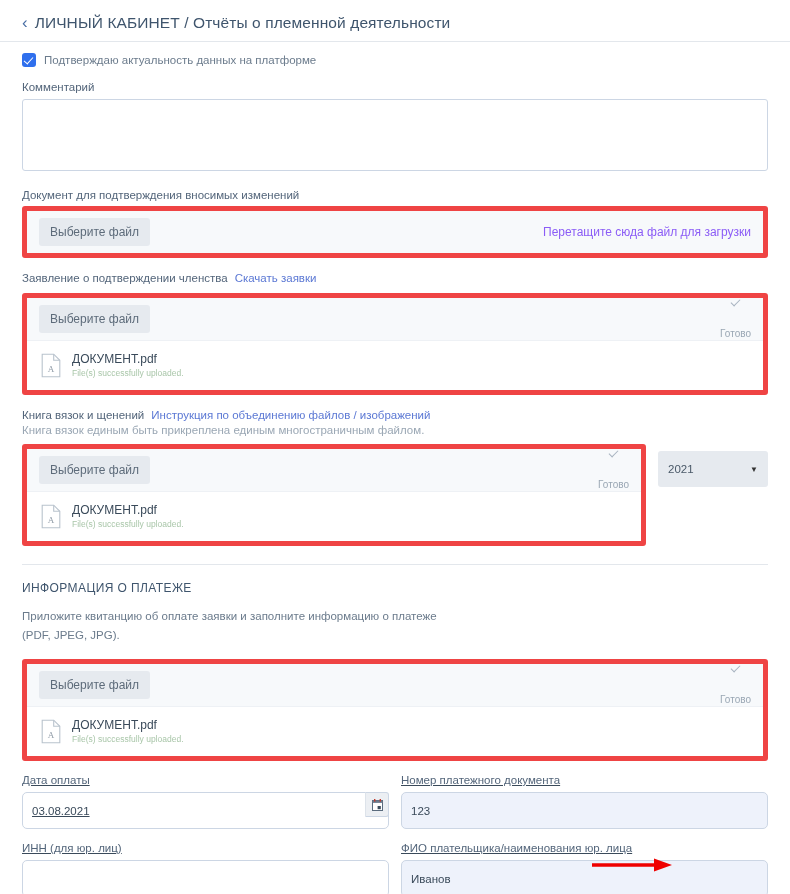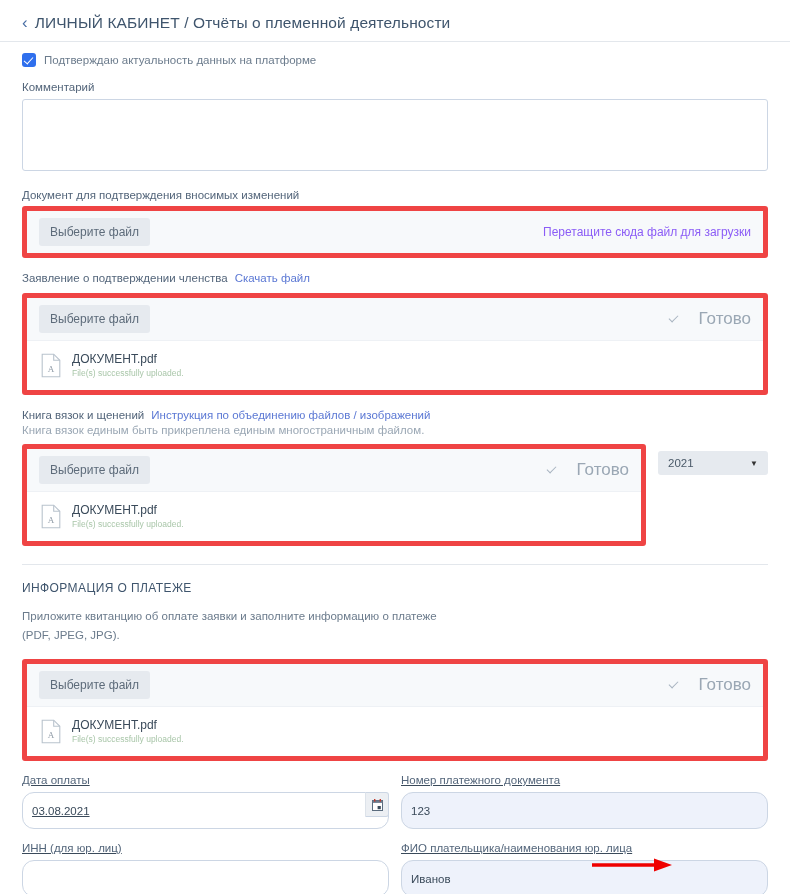--- a/index.html
+++ b/index.html
@@ -64,49 +64,49 @@
     height: 42px; background: #f7f9fb; display: flex; align-items: center;
     padding: 0 12px; gap: 12px; border-bottom: 1px solid transparent;
   }
   .upbar.solo { border-bottom: none; }
   .choose {
     background: #e6eaef; color: #5d6b7a; font-size: 12px;
     padding: 7px 11px; border-radius: 3px; border: none; cursor: pointer;
     font-family: "Liberation Sans", sans-serif; white-space: nowrap;
   }
   .drophint { margin-left: auto; font-size: 12px; color: #8b5cf6; }
-  .ready { margin-left: auto; font-size: 17px; color: #9aa7b4; display: flex; align-items: center; gap: 21px; }
+  .ready { margin-left: auto; font-size: 10px; color: #9aa7b4; display: flex; align-items: center; gap: 21px; flex-direction: column; }
   .tick { display: inline-block; width: 9px; height: 5px; border: solid #a8b4c0; border-width: 0 0 1.6px 1.6px; transform: rotate(-45deg); margin-bottom: 3px; }
 
   .filerow { display: flex; align-items: center; gap: 11px; padding: 11px 14px; border-top: 1px solid #eef1f5; }
   .pdficon { width: 20px; height: 25px; flex: none; }
   .fname { font-size: 12px; color: #3a4a5a; line-height: 1.25; }
   .fnote { font-size: 8.5px; color: #a9c6a9; line-height: 1.3; margin-top: 1px; }
 
   .uploadwrap { display: flex; align-items: flex-start; gap: 12px; }
   .uploadwrap .upload { flex: 1; }
   .yearsel {
-    width: 110px; height: 24px; margin-top: 7px;
+    width: 110px; height: 36px; margin-top: 7px;
     background: #e6eaef; border: none; border-radius: 3px;
     font-family: "Liberation Sans", sans-serif; font-size: 11.5px; color: #4a5968;
     display: flex; align-items: center; padding: 0 10px; cursor: pointer; flex: none;
   }
   .caret { margin-left: auto; font-size: 8px; color: #333; }
 
   
   .divider { border-top: 1px solid #e3e7ec; margin-top: 18px; }
   .sechead { font-size: 12px; color: #3f556d; letter-spacing: .4px; margin-top: 16px; margin-bottom: 12px; }
   .secdesc { font-size: 11.5px; color: #6b7b8c; line-height: 1.65; margin-bottom: 14px; }
 
   
   .grid { display: grid; grid-template-columns: 1fr 1fr; column-gap: 12px; }
   .field { margin-top: 13px; text-decoration: underline; }
   .field .flabel { margin-top: 0; }
   .inp {
-    width: 100%; height: 37px; border: 1px solid #ccd6e4; border-radius: 12px;
+    width: 100%; height: 37px; border: 1px solid #ccd6e4; border-radius: 5px;
     background: #eef2fb; font-family: "Liberation Sans", sans-serif;
     font-size: 11.5px; color: #3a4a5a; padding: 12px 9px; outline: none;
   }
   .inp.plain { background: #fff; }
   .datewrap { position: relative; display: flex; }
   .datewrap .inp { background: #fff; padding-right: 28px; }
   .calbtn {
     position: absolute; right: 0; top: 0; width: 24px; height: 25px;
     background: #eceff3; border: 1px solid #ccd6e4; border-left: 1px solid #dde3ea;
     border-radius: 0 3px 3px 0; display: flex; align-items: center; justify-content: center; cursor: pointer;
@@ -147,21 +147,21 @@
   <div class="upload">
     <div class="upbar solo">
       <button class="choose">Выберите файл</button>
       <span class="drophint">Перетащите сюда файл для загрузки</span>
     </div>
   </div>
 
   
   <div class="inline-head">
     <span class="flabel">Заявление о подтверждении членства</span>
-    <a class="link" href="#">Скачать файл</a>
+    <a class="link" href="#">Скачать заявки</a>
   </div>
   <div class="upload" style="margin-top:9px">
     <div class="upbar">
       <button class="choose">Выберите файл</button>
       <span class="ready">
         <span class="tick"></span>
         <span>Готово</span>
       </span>
     </div>
     <div class="filerow">

